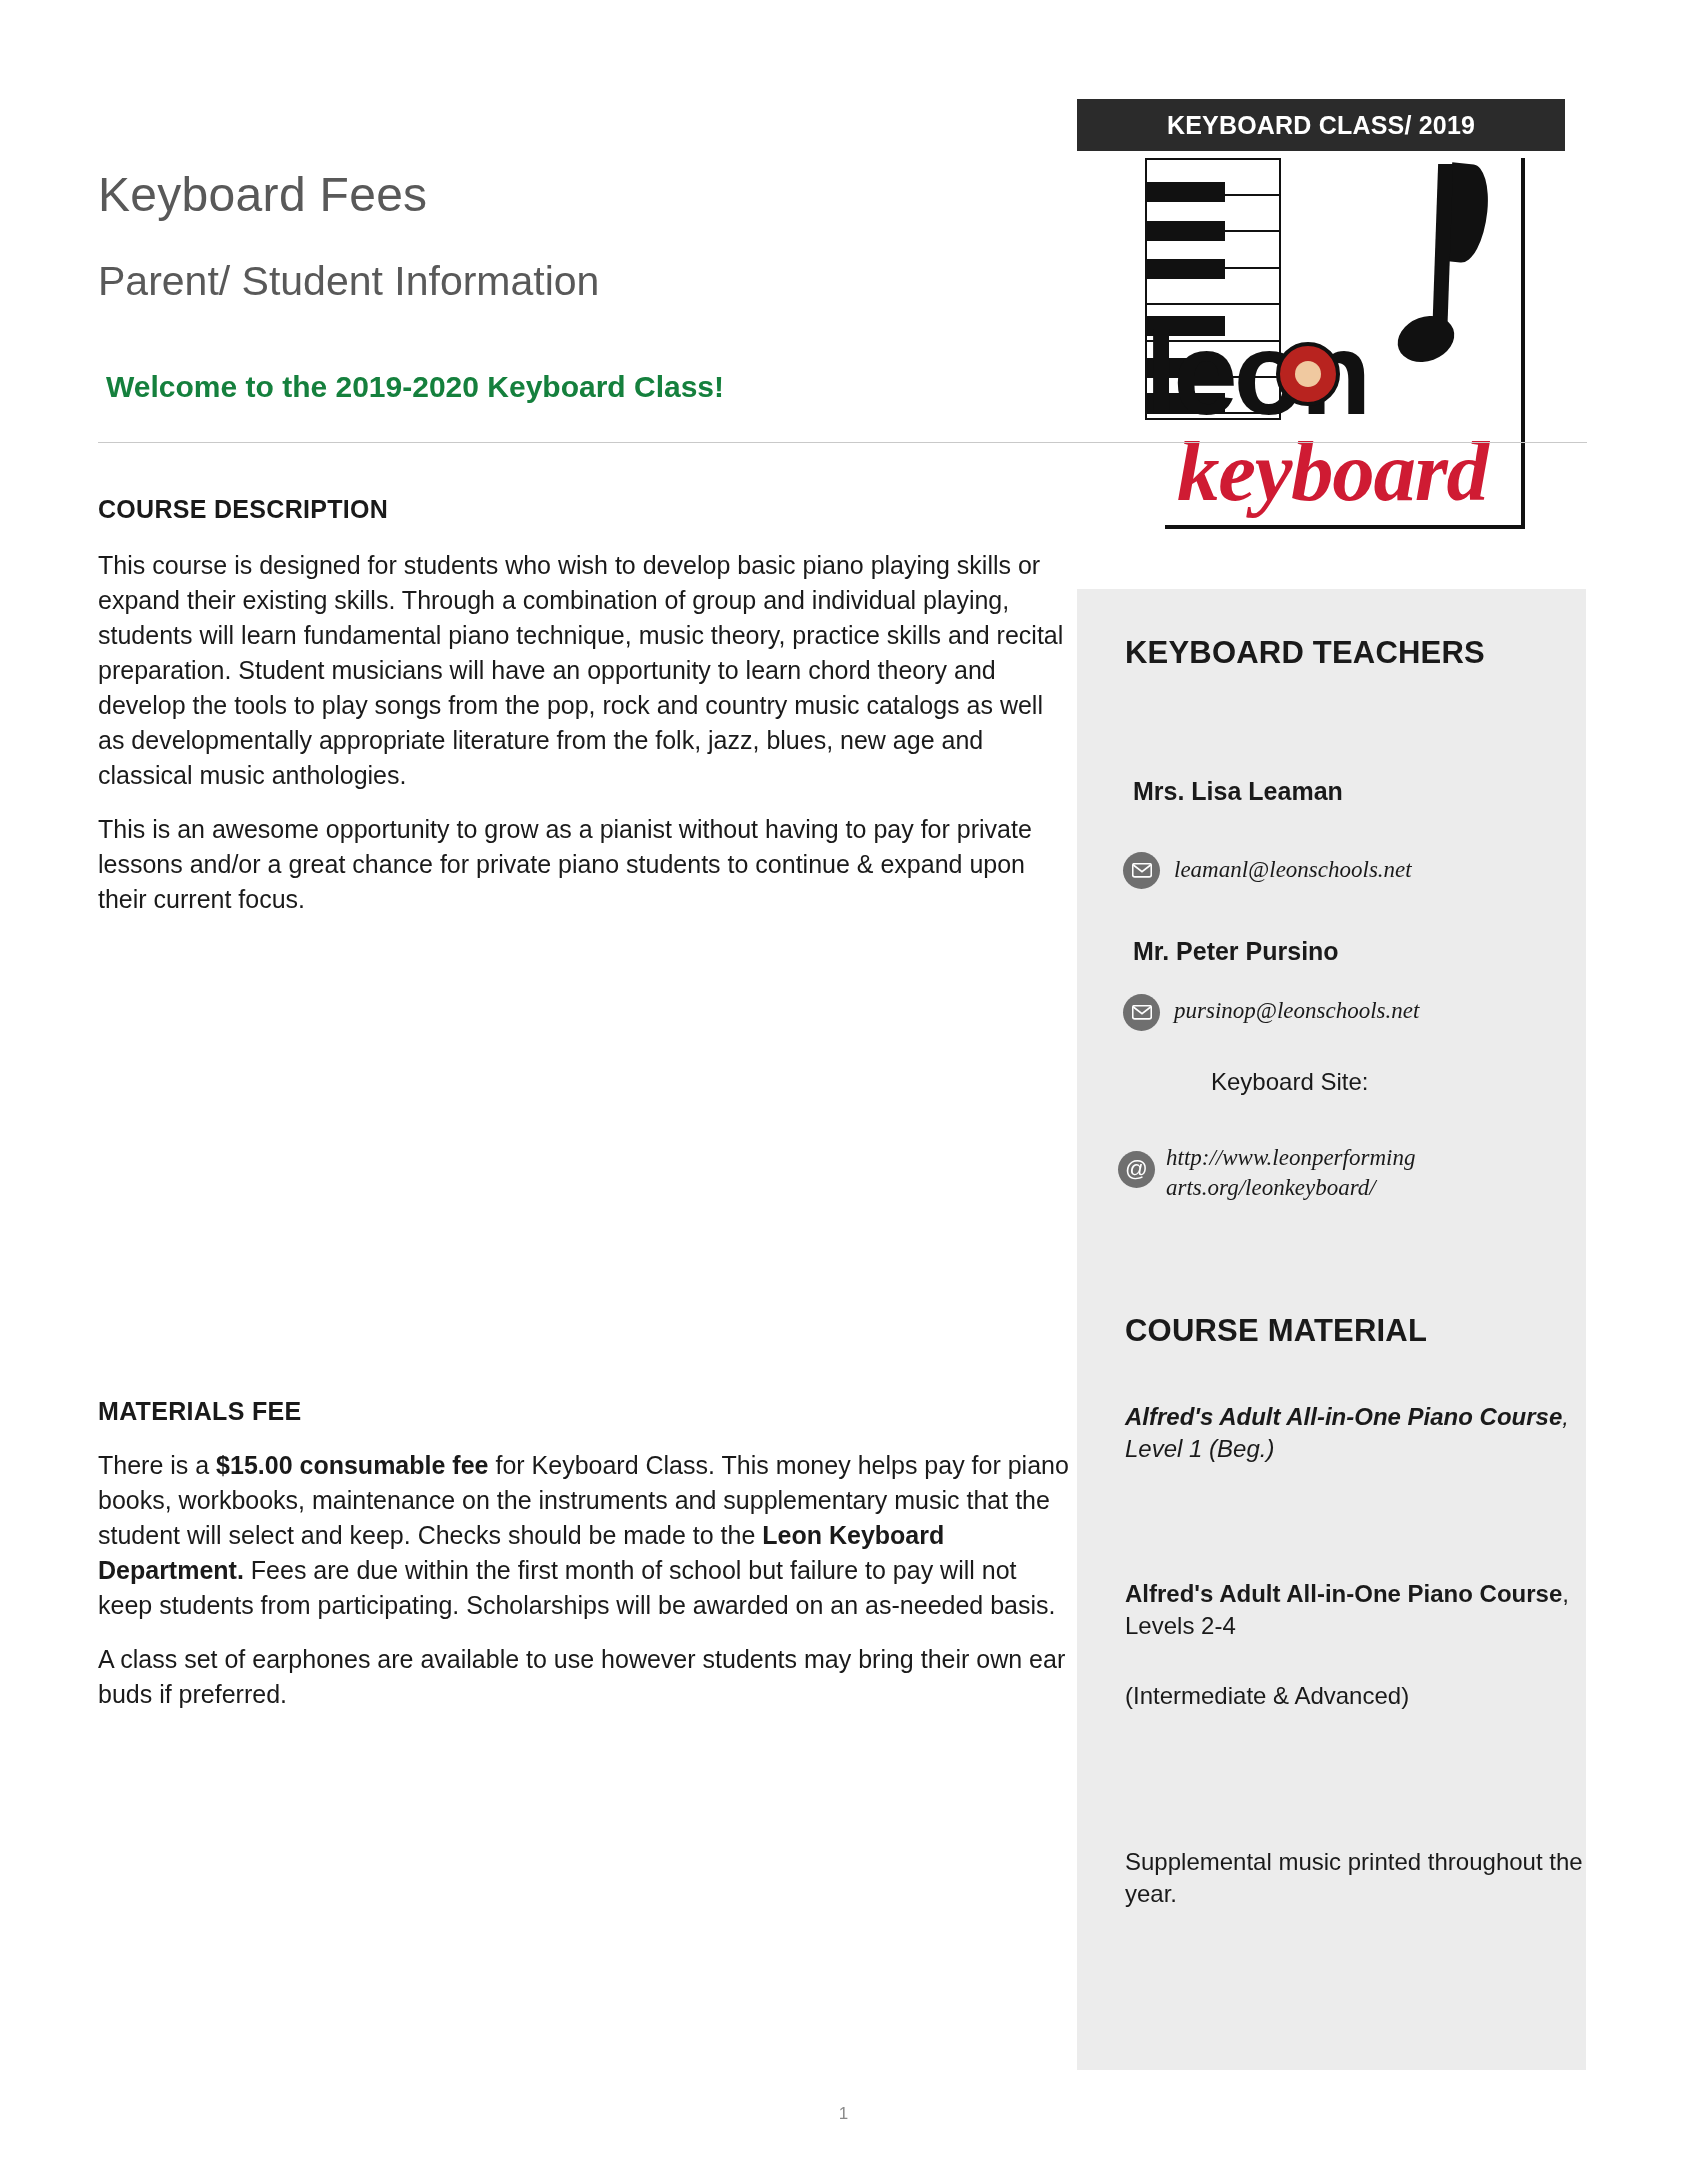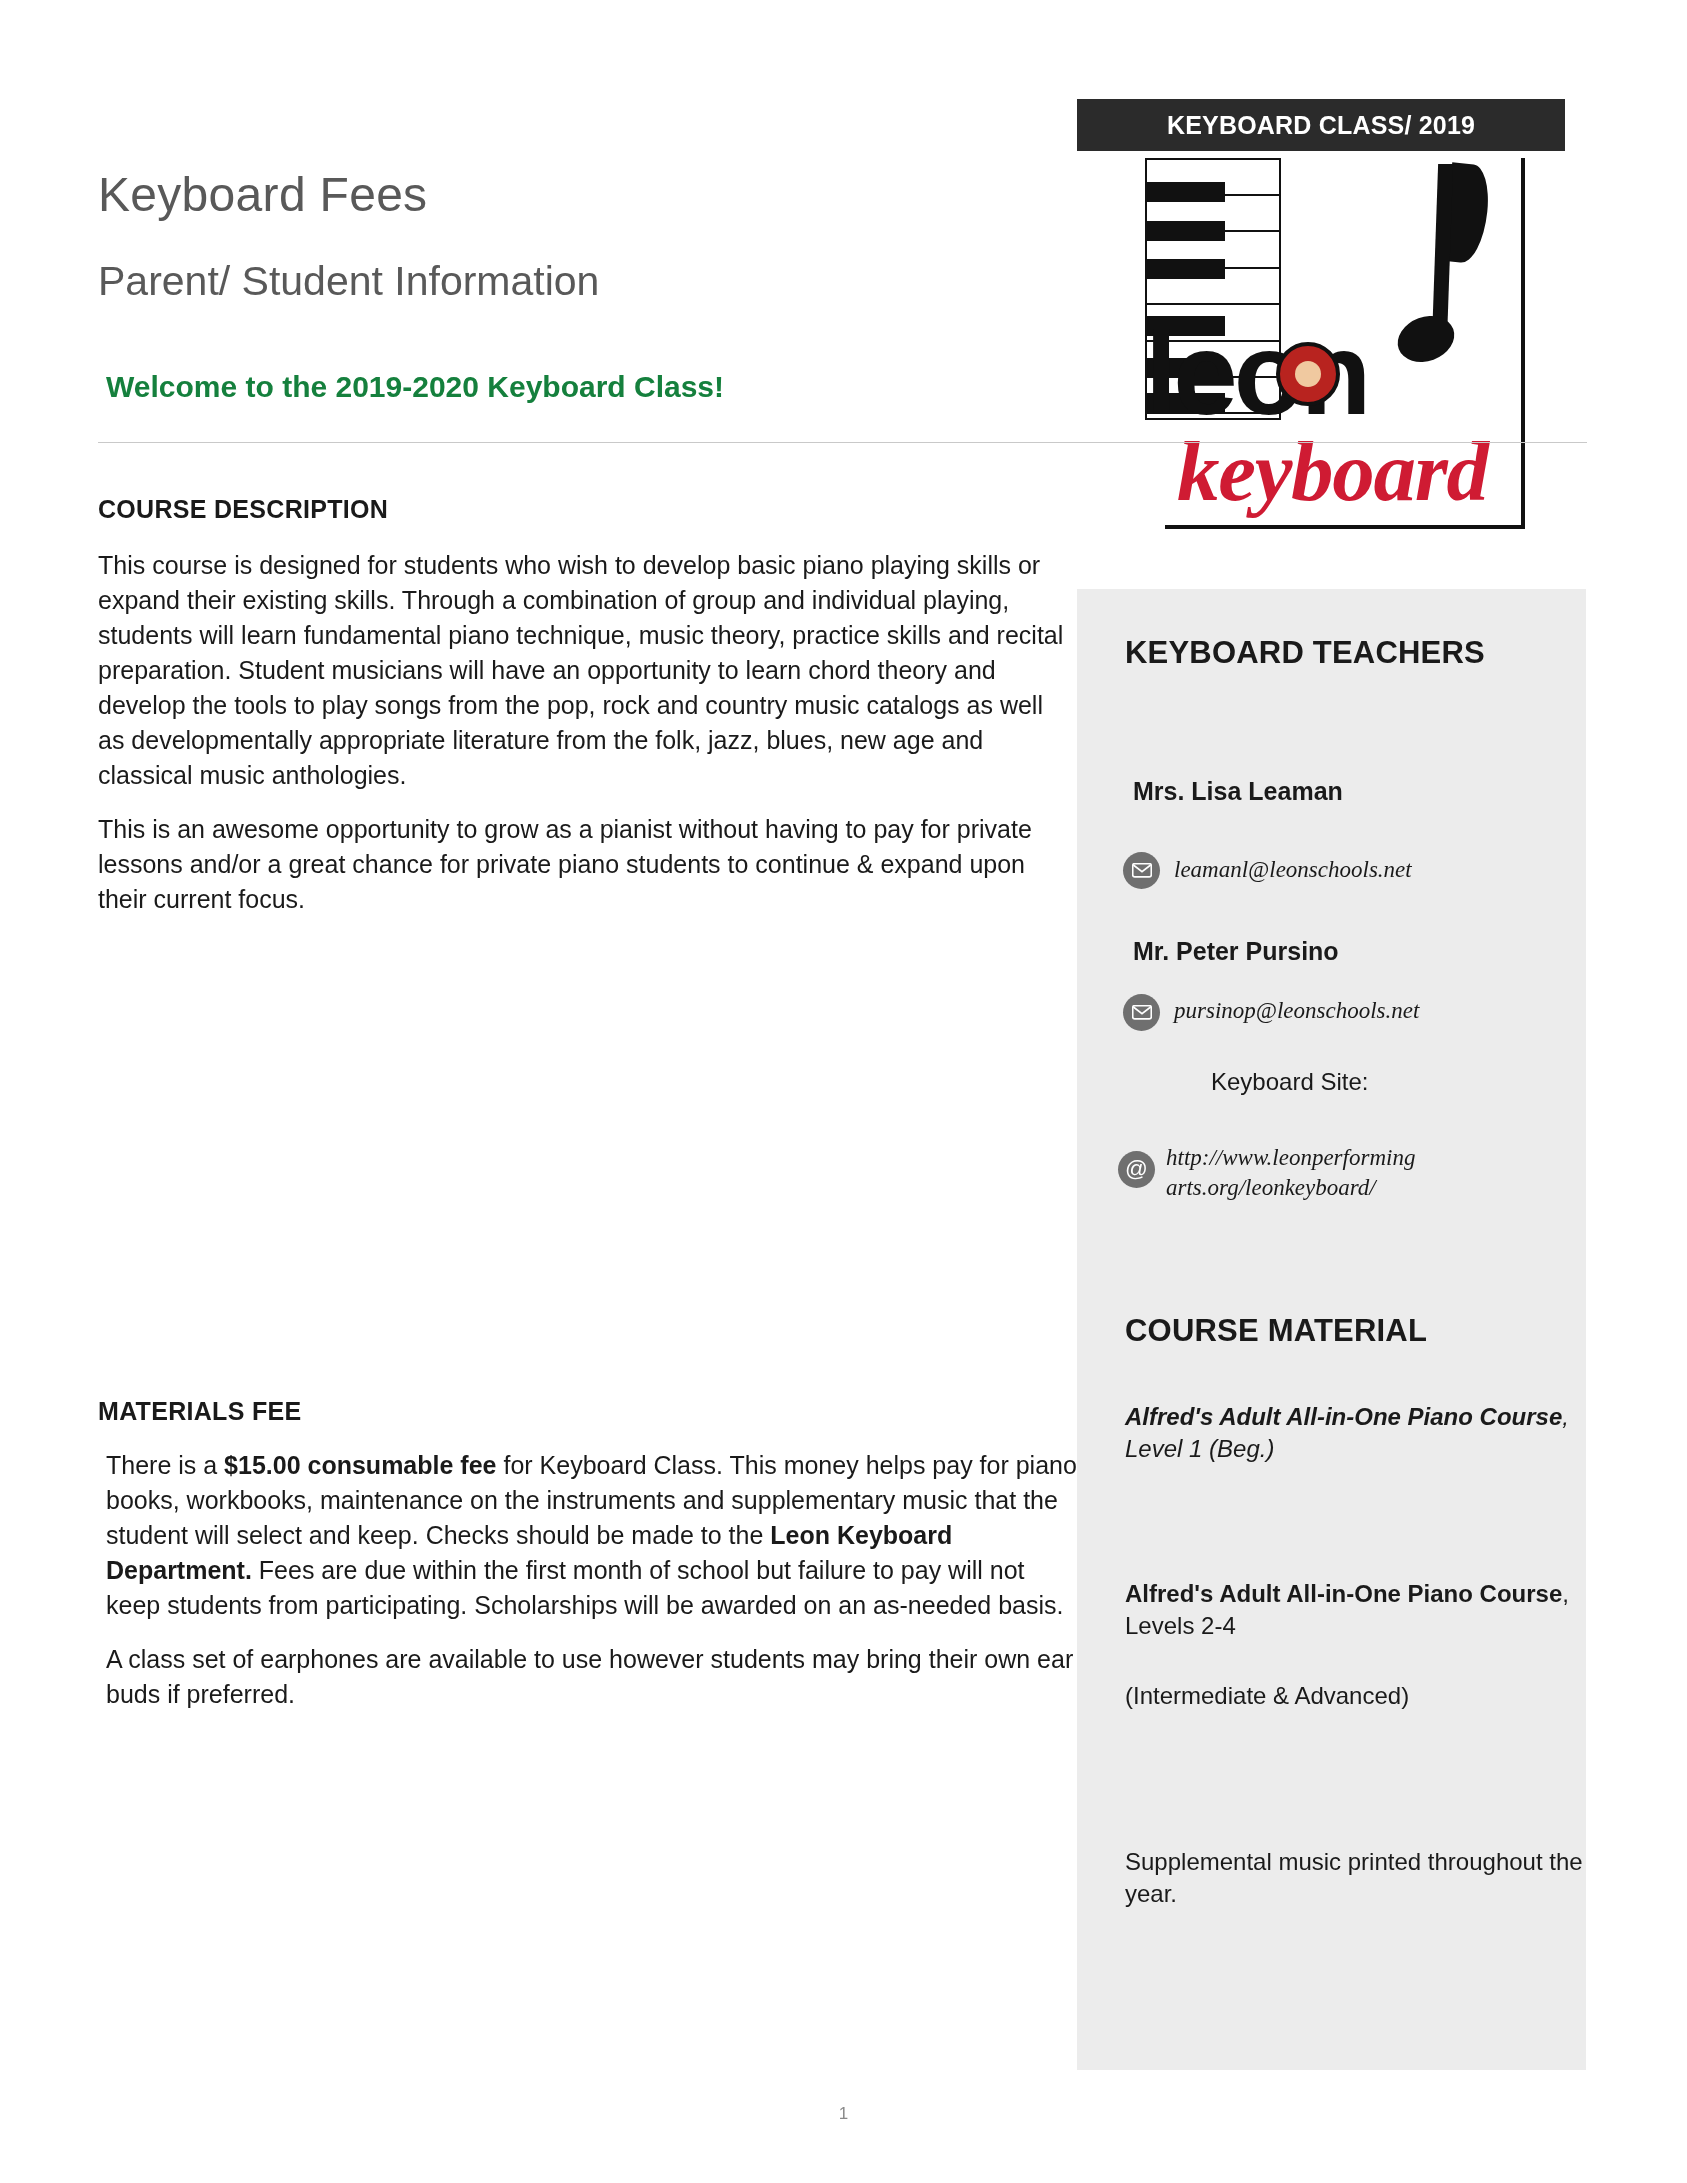--- a/index.html
+++ b/index.html
@@ -334,21 +334,21 @@
   <div class="welcome">Welcome to the 2019-2020 Keyboard Class!</div>
   <div class="hr-top"></div>
 
   <div class="h-section" style="top:495px;">COURSE DESCRIPTION</div>
   <div class="body-col" style="top:548px;">
     <p>This course is designed for students who wish to develop basic piano playing skills or expand their existing skills.  Through a combination of group and individual playing, students will learn fundamental piano technique, music theory, practice skills and recital preparation. Student musicians will have an opportunity to learn chord theory and develop the tools to play songs from the pop, rock and country music catalogs as well as developmentally appropriate literature from the folk, jazz, blues, new age and classical music anthologies.</p>
     <p>This is an awesome opportunity to grow as a pianist without having to pay for private lessons and/or a great chance for private piano students to continue &amp; expand upon their current focus.</p>
   </div>
 
   <div class="h-section" style="top:1397px;">MATERIALS  FEE</div>
-  <div class="body-col" style="top:1448px;margin-left:8px;">
+  <div class="body-col" style="top:1448px;">
     <p><span>There is a </span><b>$15.00 consumable fee</b><span> for Keyboard Class.  This money helps pay for piano books, workbooks,  maintenance on the instruments and supplementary music that the student will select and keep.  Checks should be made to the </span><b>Leon Keyboard Department.</b><span> Fees are due within the first month of school but failure to pay will not keep students from participating.  Scholarships will be awarded on an as-needed basis.</span></p>
     <p>A class set of earphones are available to use however students may bring their own ear buds if preferred.</p>
   </div>
 
   <div class="sidebar"></div>
 
   <div class="sb-h" style="left:1125px; top:635px;">KEYBOARD TEACHERS</div>
 
   <div class="sb-name" style="left:1133px; top:777px;">Mrs. Lisa Leaman</div>
   <div class="icon-circle" style="left:1123px; top:852px;">

